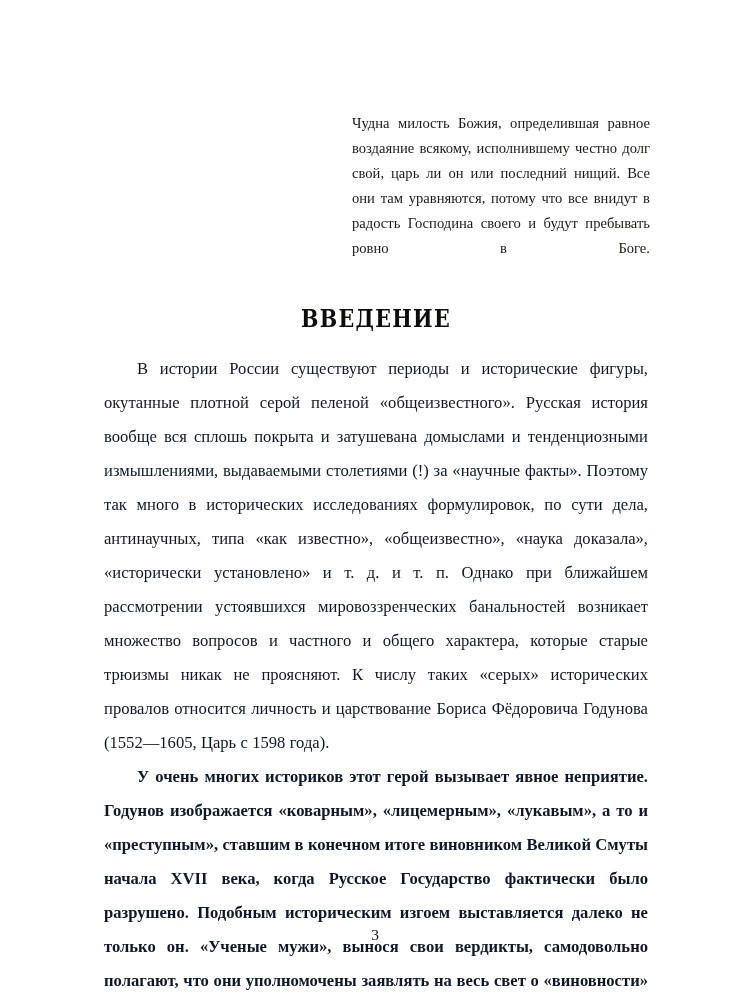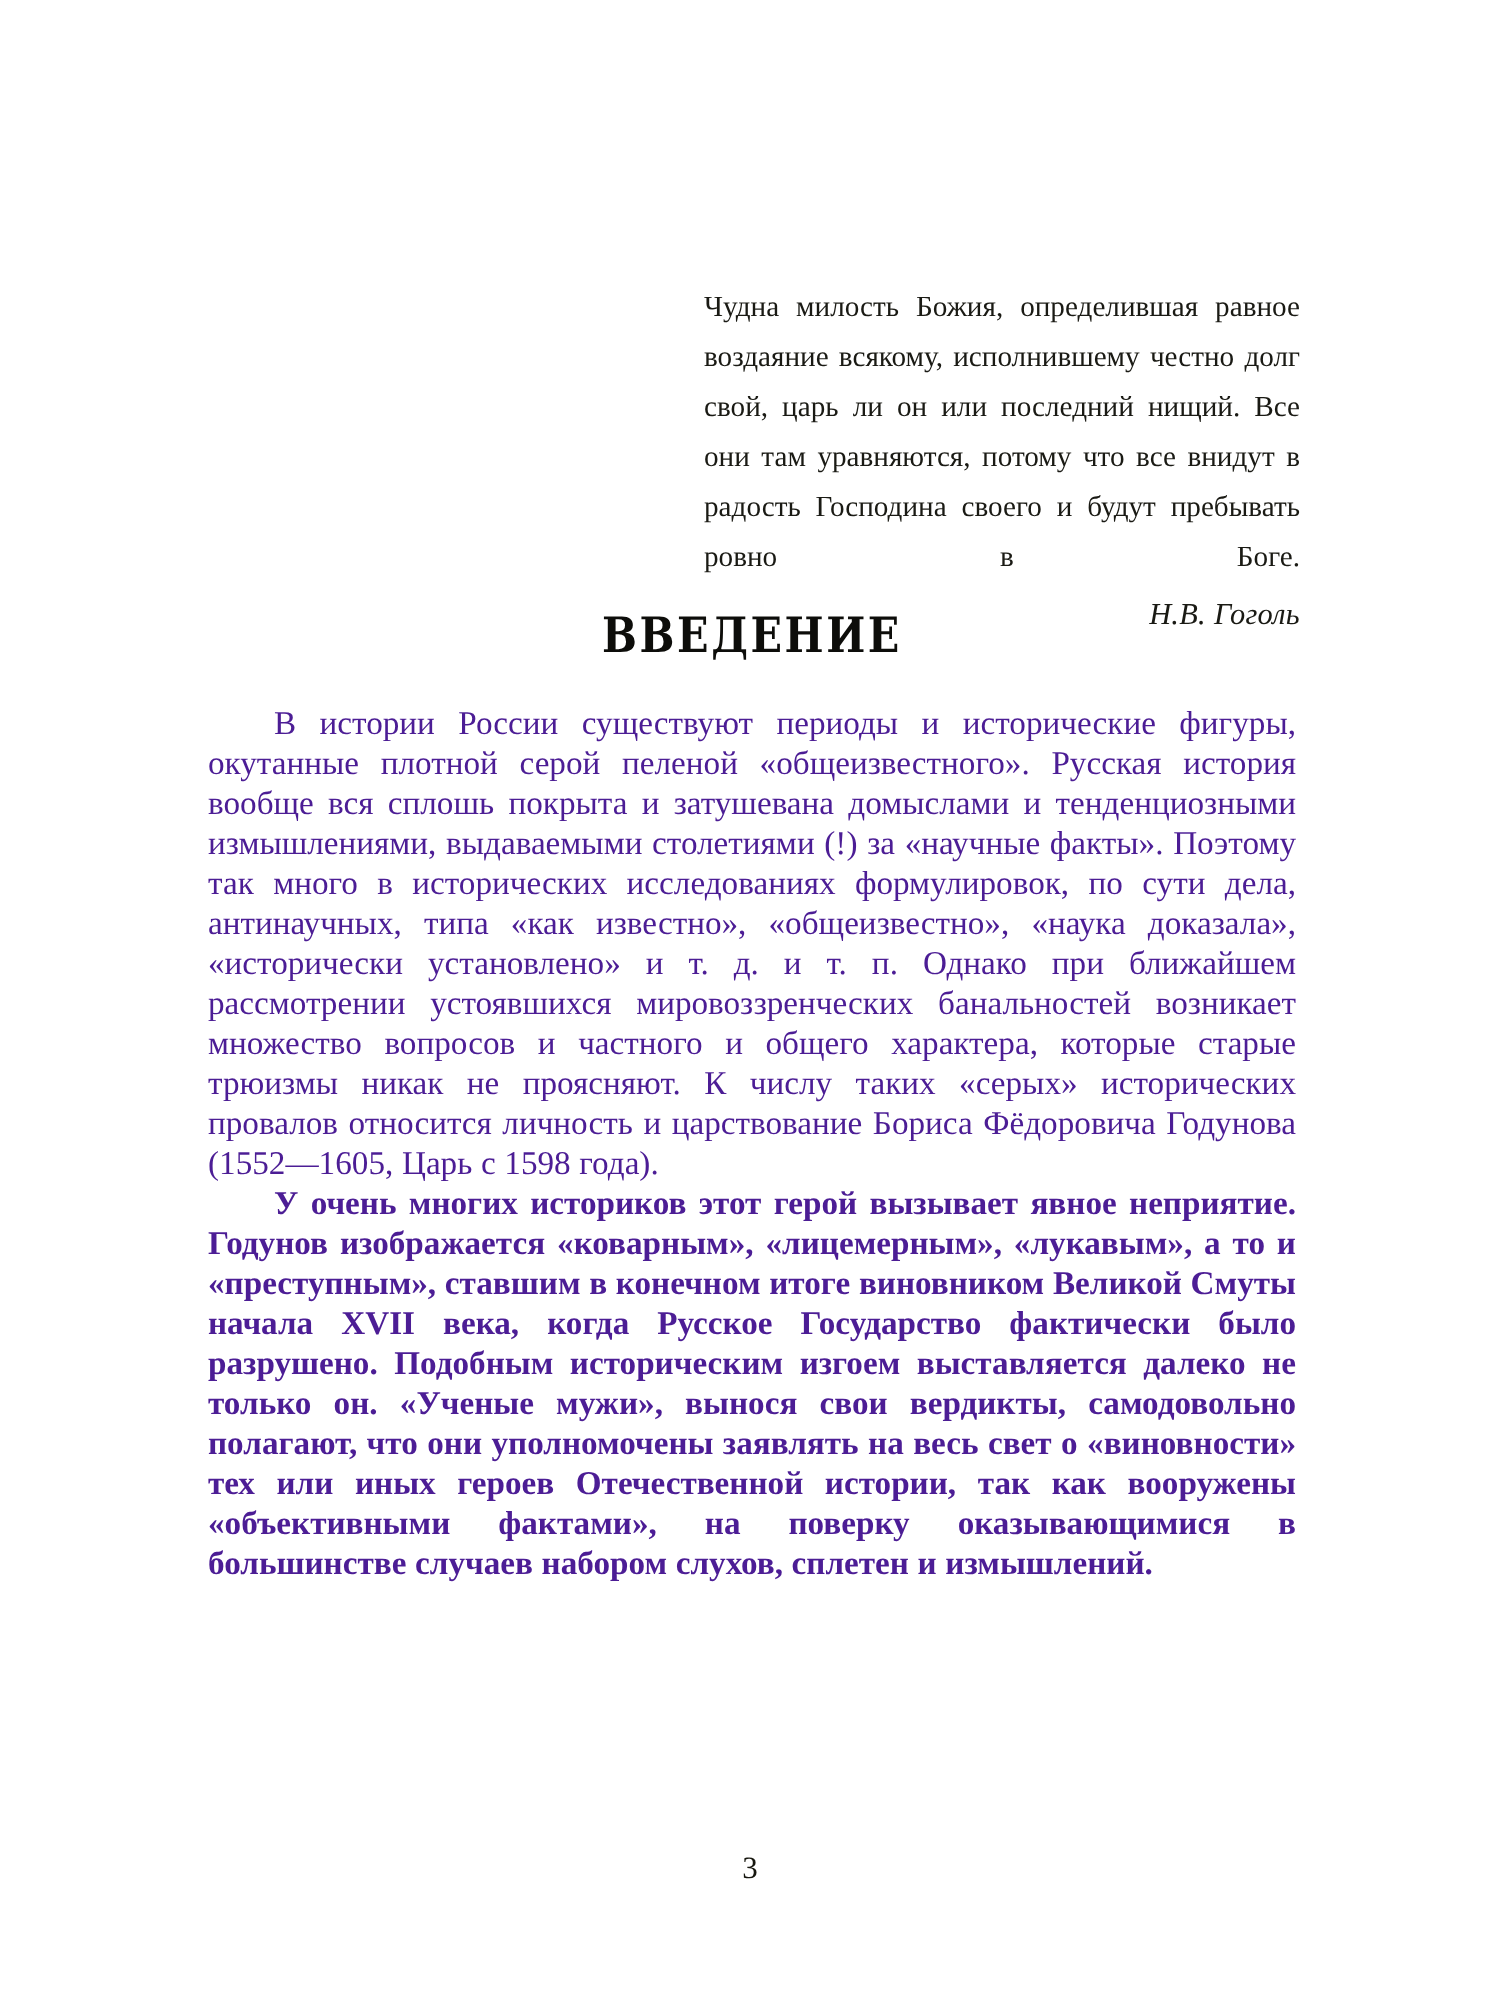--- a/index.html
+++ b/index.html
@@ -21,21 +21,21 @@
     inset: 0;
     width: 750px;
     height: 1000px;
     background: #ffffff;
   }
 
   
   .epigraph {
     position: absolute;
     left: 352px;
-    top: 142px;
+    top: 111px;
     width: 298px;
   }
   .epigraph-text {
     font-size: 14.6px;
     line-height: 24.9px;
     text-align: justify;
     text-align-last: justify;
     color: #1a1a14;
     hyphens: manual;
     word-spacing: 0.02em;
@@ -75,24 +75,24 @@
   
   .body-copy {
     position: absolute;
     left: 104px;
     top: 352px;
     width: 544px;
   }
   .body-copy p {
     margin: 0;
     font-size: 16.6px;
-    line-height: 20px;
+    line-height: 34px;
     text-align: justify;
     text-indent: 33px;
-    color: #4c1d95;
+    color: #0f172a;
     word-spacing: 0.01em;
   }
   .body-copy p + p {
     margin-top: 0px;
     font-weight: bold;
   }
 
   
   .folio {
     position: absolute;
@@ -105,21 +105,20 @@
     color: #17170f;
   }
 </style>
 </head>
 <body>
 
 <div class="page">
 
   <div class="epigraph">
     <div class="epigraph-text">Чудна милость Божия, определившая равное воздаяние всякому, исполнившему честно долг свой, царь ли он или последний нищий. Все они там уравняются, потому что все внидут в радость Господина своего и будут пребывать ровно в Боге.</div>
-    <div class="epigraph-attrib">Н.В. Гоголь</div>
   </div>
 
   <div class="section-heading">
     <span class="glyphs">ВВЕДЕНИЕ</span>
   </div>
 
   <div class="body-copy">
     <p>В истории России существуют периоды и исторические фигуры, окутанные плотной серой пеленой «общеизвестного». Русская история вообще вся сплошь покрыта и затушевана домыслами и тенденциозными измышлениями, выдаваемыми столетиями (!) за «научные факты». Поэтому так много в исторических исследованиях формулировок, по сути дела, антинаучных, типа «как известно», «общеизвестно», «наука доказала», «исторически установлено» и т. д. и т. п. Однако при ближайшем рассмотрении устоявшихся мировоззренческих банальностей возникает множество вопросов и частного и общего характера, которые старые трюизмы никак не проясняют. К числу таких «серых» исторических провалов относится личность и царствование Бориса Фёдоровича Годунова (1552—1605, Царь с 1598 года).</p>
     <p>У очень многих историков этот герой вызывает явное неприятие. Годунов изображается «коварным», «лицемерным», «лукавым», а то и «преступным», ставшим в конечном итоге виновником Великой Смуты начала XVII века, когда Русское Государство фактически было разрушено. Подобным историческим изгоем выставляется далеко не только он. «Ученые мужи», вынося свои вердикты, самодовольно полагают, что они уполномочены заявлять на весь свет о «виновности» тех или иных героев Отечественной истории, так как вооружены «объективными фактами», на поверку оказывающимися в большинстве случаев набором слухов, сплетен и измышлений.</p>
   </div>

